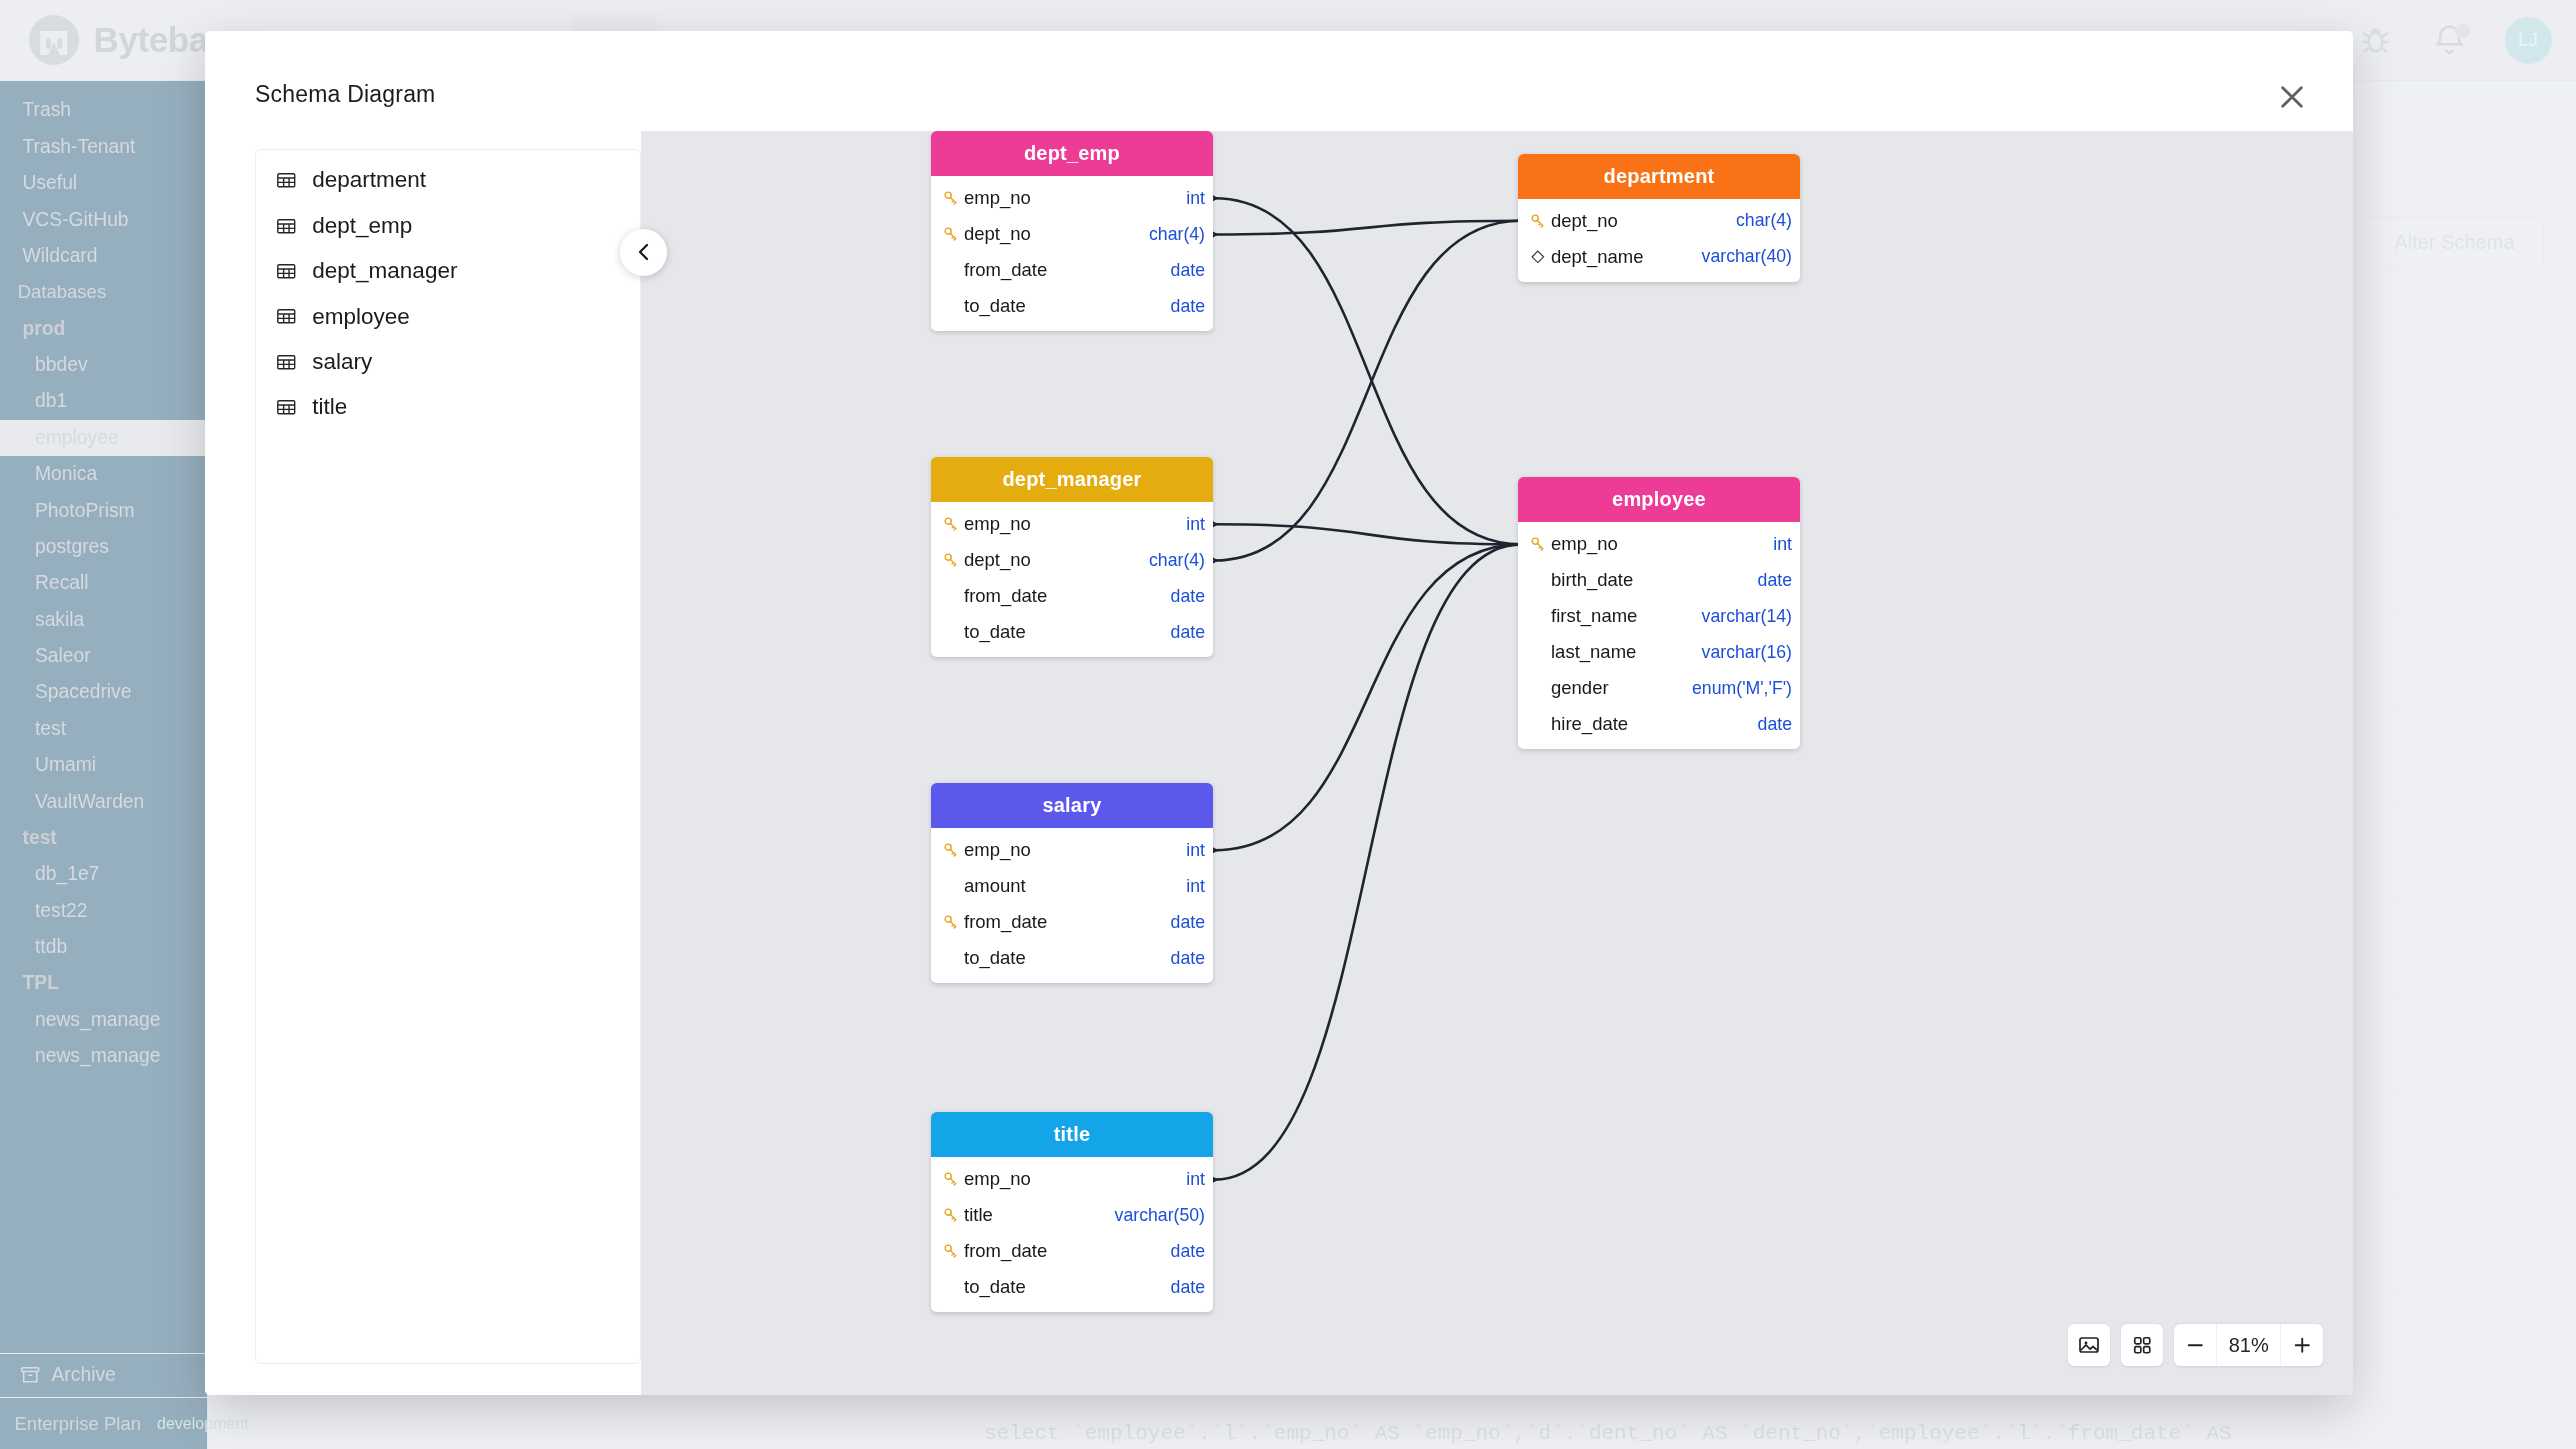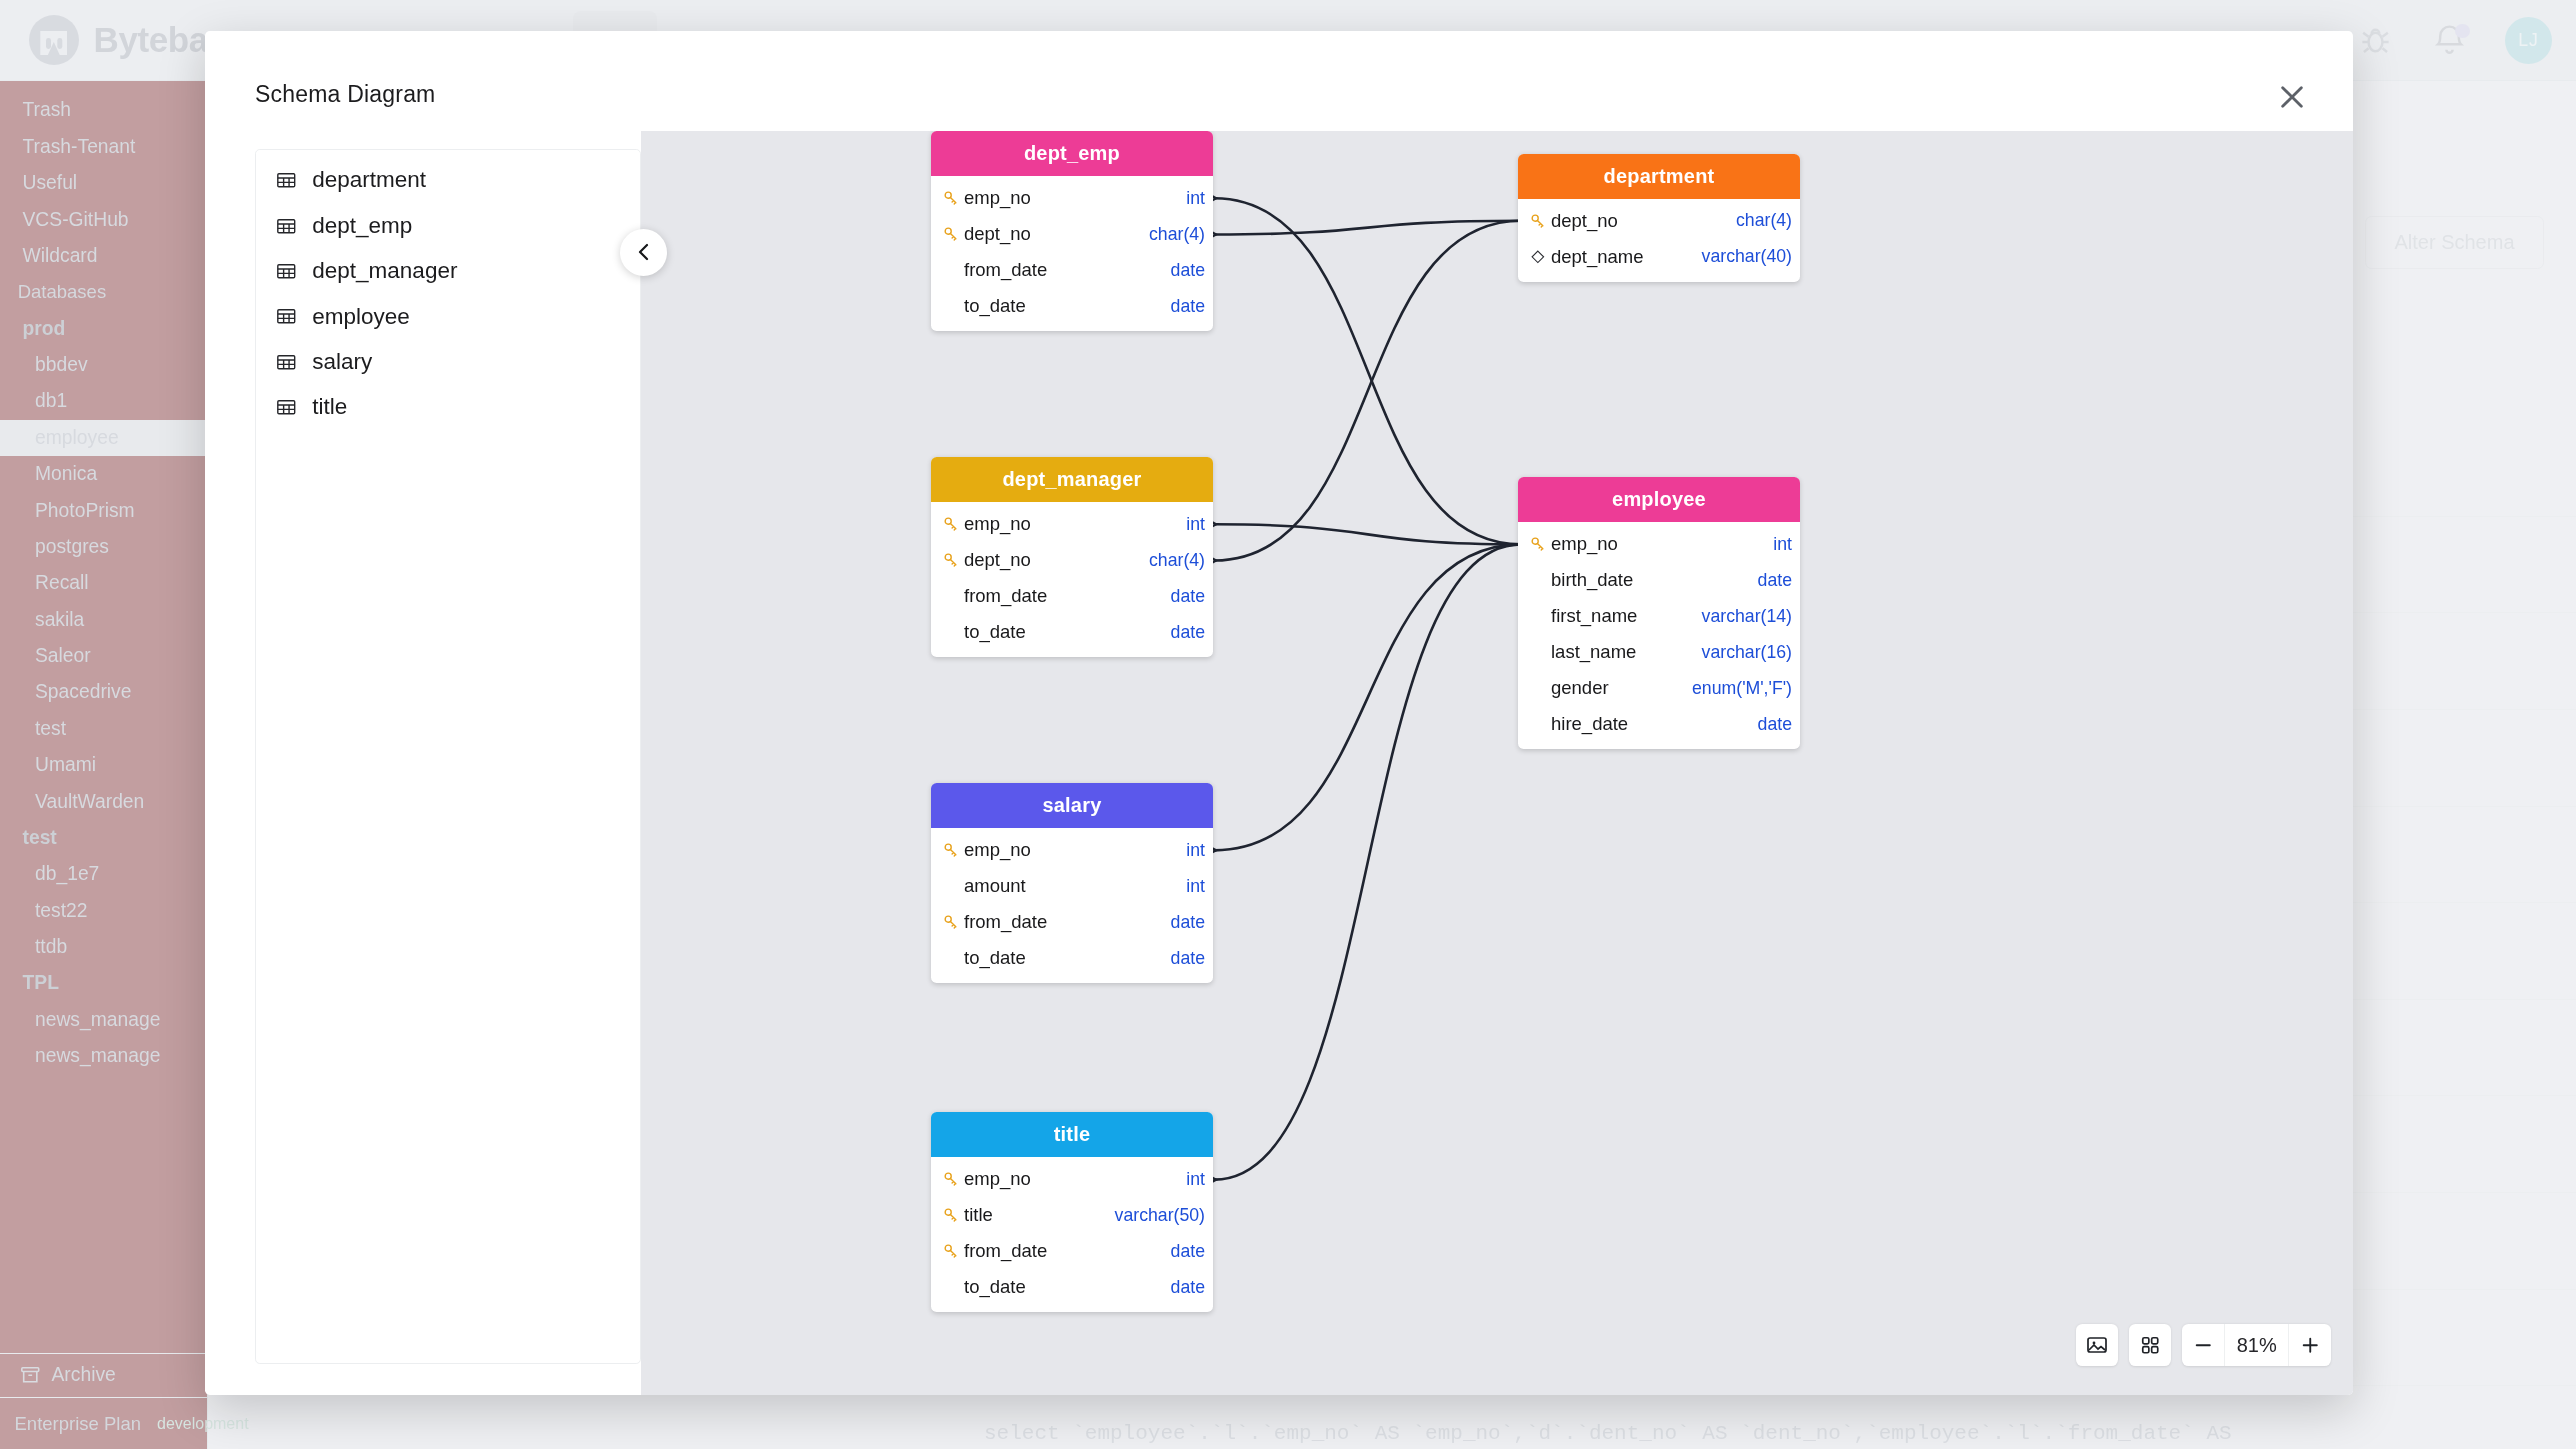--- a/index.html
+++ b/index.html
@@ -45,21 +45,21 @@
     border-radius: 50%; background: #c7c3ee;
   }
   .bg-avatar {
     width: 47px; height: 47px; border-radius: 50%; background: #a9dde2;
     color: #f2fbfc; font-size: 17.7px; display: flex; align-items: center;
     justify-content: center; letter-spacing: 0.8px;
   }
 
   .bg-sidebar {
     position: absolute; left: 0; top: 81px; width: 208px; bottom: 0;
-    background: #7f1d1d; border-right: 0.8px solid #e3e6ea;
+    background: #0c4a6e; border-right: 0.8px solid #e3e6ea;
     padding-top: 11.3px; font-size: 19.3px; color: #b5bac2;
   }
   .bg-si { padding: 7.2px 0 7.2px 22.5px; white-space: nowrap; }
   .bg-si.sub { padding-left: 35px; }
   .bg-si.group { color: #b0b5bd; padding-left: 17.7px; font-size: 18.5px; }
   .bg-si.bold { font-weight: bold; color: #9aa0a9; padding-left: 22.5px; }
   .bg-si.active { background: #e1e4e8; }
   .bg-archive {
     position: absolute; left: 0; bottom: 53px; width: 208px;
     padding: 9.7px 0 9.7px 19.3px; border-top: 0.8px solid #e3e6ea;
@@ -154,21 +154,21 @@
   .tnode-body { padding: 4px 0 7.2px 0; }
   .col {
     display: flex; align-items: center; height: 36px; padding: 0 8px 0 10.5px;
     font-size: 18.5px;
   }
   .col-ic { width: 22.5px; flex: none; display: flex; align-items: center; }
   .col-name { color: #19191b; flex: 1; }
   .col-type { color: #1d4ed8; font-size: 17.7px; }
 
   .toolbar {
-    position: absolute; right: 22px; bottom: 29px; display: flex;
+    position: absolute; right: 30px; bottom: 29px; display: flex;
     align-items: center; gap: 11.3px; z-index: 8;
   }
   .tb-btn {
     width: 42px; height: 42px; background: #fff; border-radius: 6.4px;
     display: flex; align-items: center; justify-content: center;
     box-shadow: 0 0.8px 2.4px rgba(0,0,0,.10);
   }
   .tb-zoom {
     display: flex; align-items: center; background: #fff; border-radius: 6.4px;
     box-shadow: 0 0.8px 2.4px rgba(0,0,0,.10); height: 42px; overflow: hidden;

